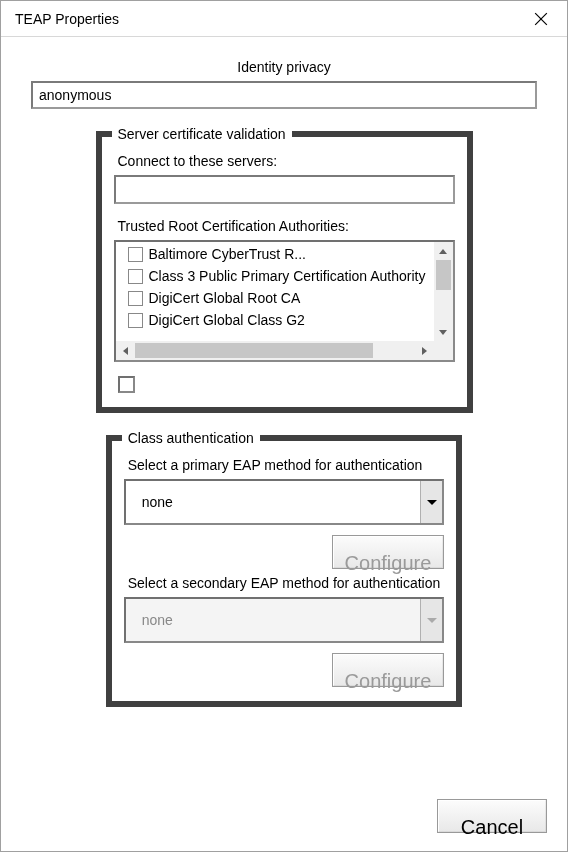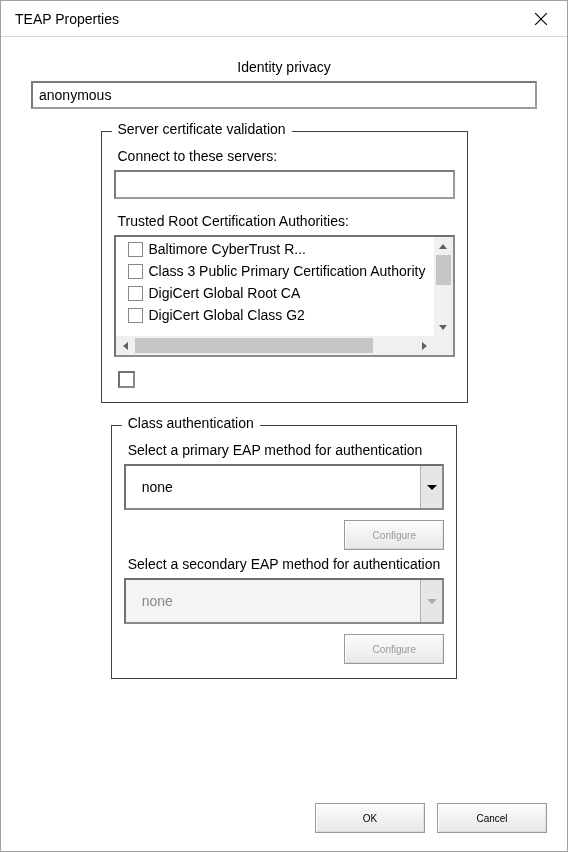--- a/index.html
+++ b/index.html
@@ -54,21 +54,21 @@
       height: 28px;
       border: 2px solid #9a9a9a;
       border-top-color: #7a7a7a;
       border-left-color: #7a7a7a;
       padding: 2px 6px;
       font-family: inherit;
       font-size: 14px;
       background: #fff;
     }
     .fieldset {
-      border: 1px solid #404040;
+      border: 6px solid #404040;
       margin-top: 22px;
       padding: 8px 12px 14px 12px;
       position: relative;
     }
     .fieldset-legend {
       position: absolute;
       top: -11px;
       left: 10px;
       background: #fff;
       padding: 0 6px;
@@ -213,22 +213,22 @@
     }
     .combo.disabled .combo-arrow::after {
       border-top-color: #aaa;
     }
     .btn {
       height: 30px;
       min-width: 100px;
       border: 1px solid #999;
       background: linear-gradient(#fcfcfc,#e8e8e8);
       font-family: inherit;
-      font-size: 10px;
-      padding: 4px 12px;
+      font-size: 20px;
+      padding: 16px 12px;
       box-shadow: inset -1px -1px 0 rgba(0,0,0,0.06), inset 1px 1px 0 #fff;
     }
     .btn.disabled {
       color: #9a9a9a;
     }
     .btn-row-right {
       display: flex;
       justify-content: flex-end;
       margin-top: 10px;
     }
@@ -344,16 +344,15 @@
         <span class="combo-arrow"></span>
       </div>
       <div class="btn-row-right">
         <button class="btn disabled">Configure</button>
       </div>
     </div>
 
   </div>
 
   <div class="footer">
-    <button class="btn">OK</button>
     <button class="btn">Cancel</button>
   </div>
 </div>
 
 </body></html>

